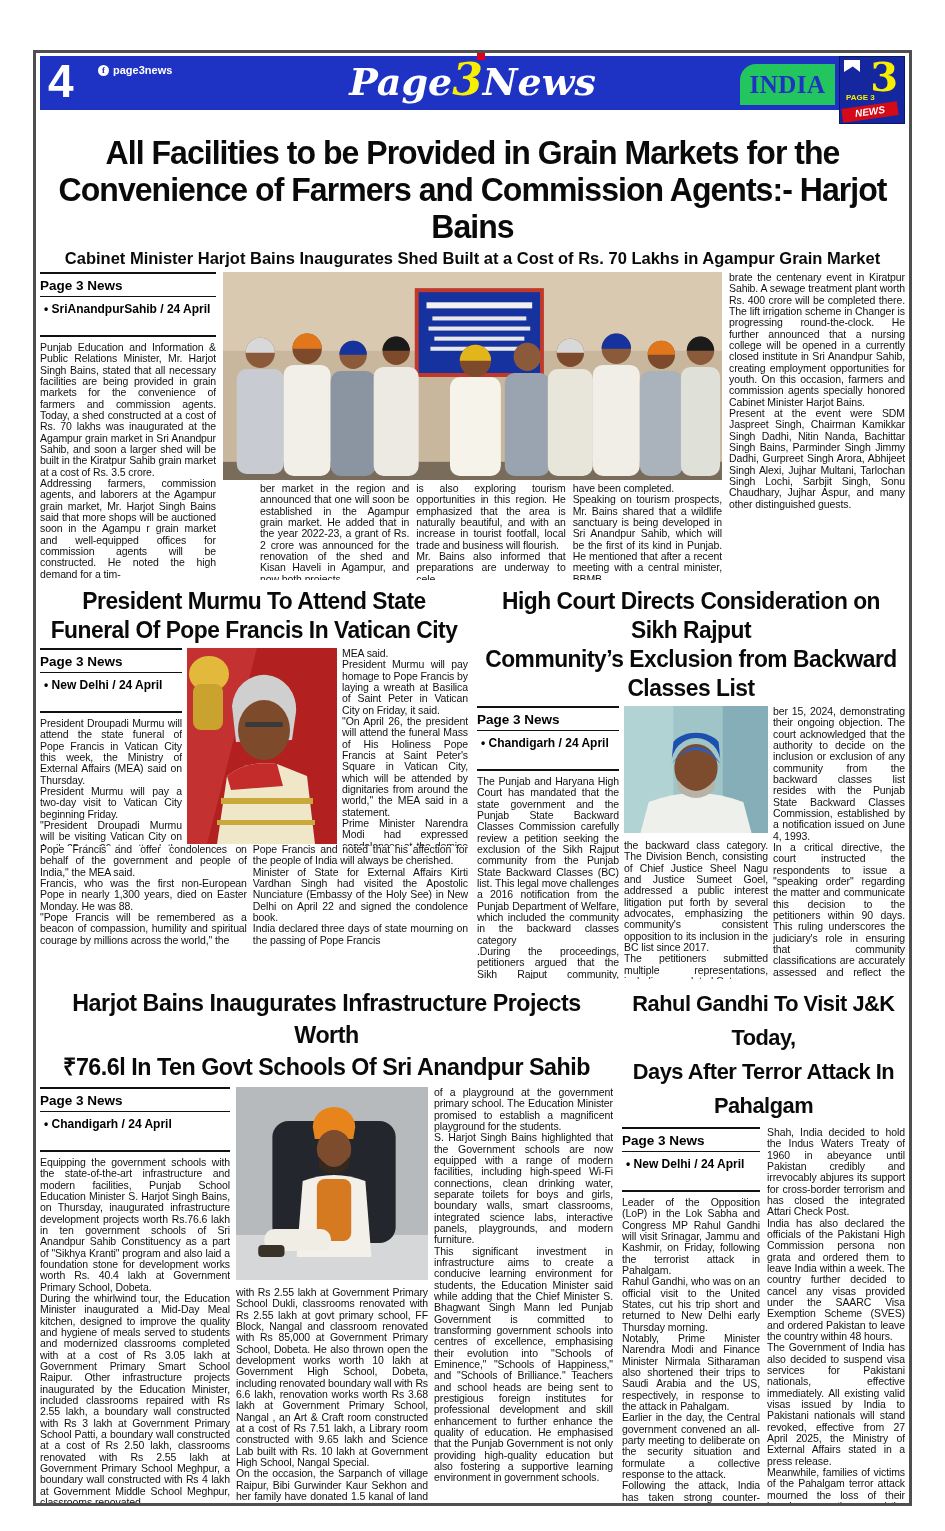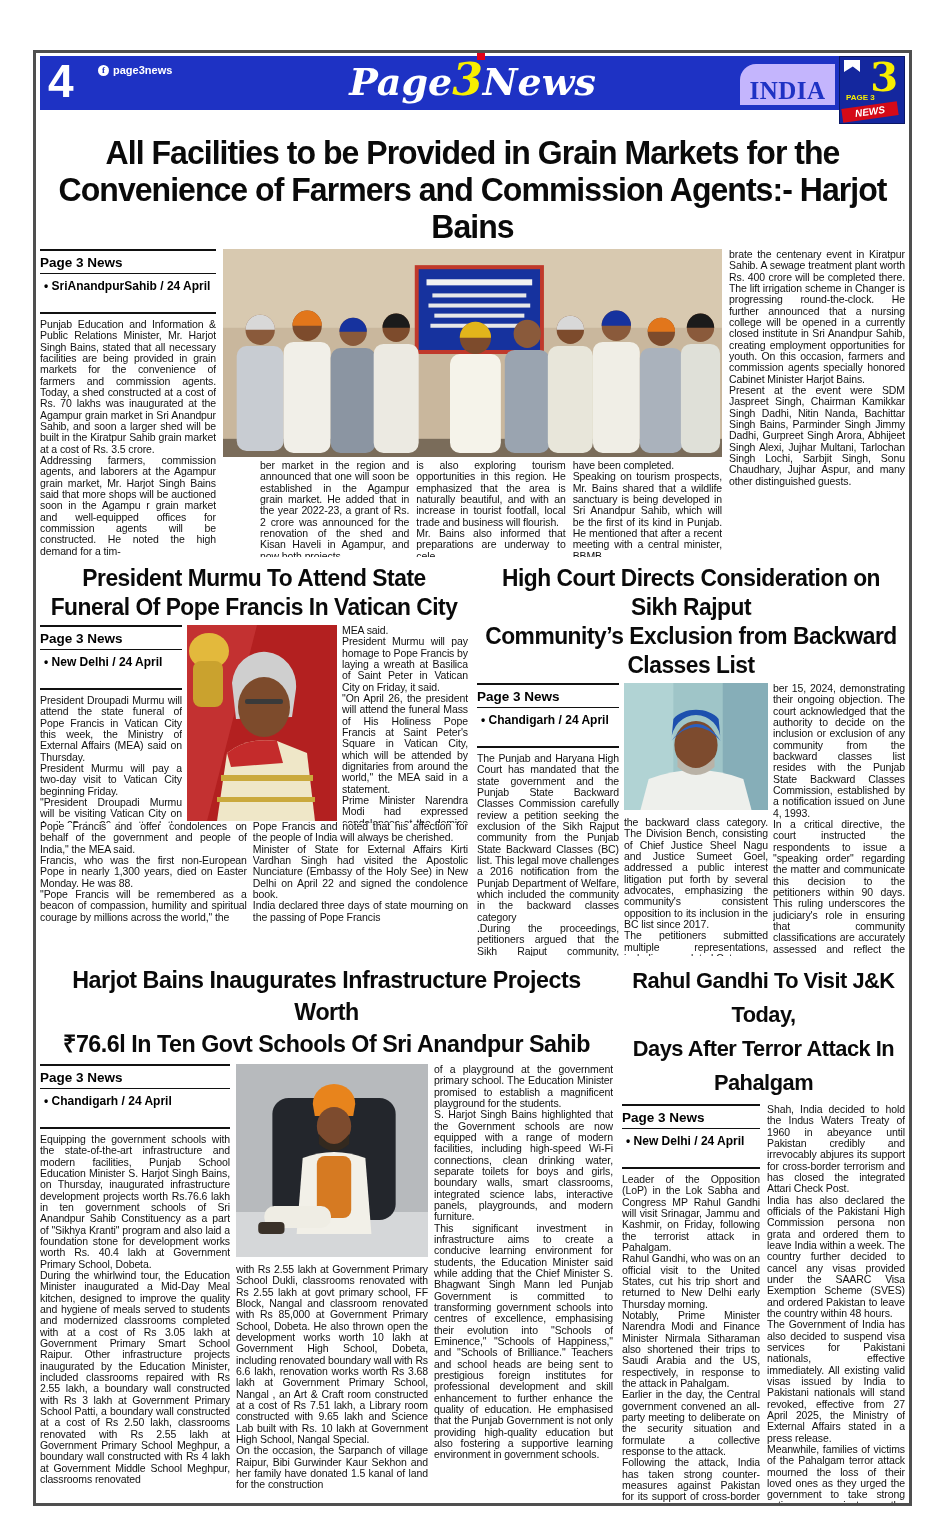--- a/index.html
+++ b/index.html
@@ -14,22 +14,22 @@
   .mast-strip { height:19px; background:#f8ee00; display:flex; align-items:center; padding-left:20px; }
   .mast-rule { height:5px; background:#1e32c4; }
   .page-number { position:absolute; left:8px; top:-2px; color:#fff; font-size:46px; font-weight:bold; letter-spacing:-2px; }
   .social { position:absolute; left:58px; top:8px; color:#fff; font-size:11px; font-weight:bold; display:flex; align-items:center; gap:4px; }
   .fb-circle { width:11px; height:11px; border-radius:50%; background:#fff; color:#1e32c4; font-size:9px; font-weight:bold; display:inline-flex; align-items:center; justify-content:center; font-family:"Liberation Serif", serif; }
   .website { position:absolute; left:58px; top:26px; color:#fff; font-size:12px; font-weight:bold;margin-top:32px; }
   .logo { position:absolute; left:0; right:0; top:2px; text-align:center; color:#fff;
           font-family:"DejaVu Serif", serif; font-style:italic; font-weight:bold; font-size:38px; line-height:44px; }
   .logo .logo-3 { color:#f8ee00; font-size:44px; position:relative; }
   .logo .logo-dot { position:absolute; top:-2px; right:-2px; width:8px; height:8px; background:#e1001a; display:inline-block; }
-  .india-tab { position:absolute; right:70px; top:8px; width:95px; height:41px; background:#c4b5fd;
-               border-radius:16px 0 0 0; display:flex; align-items:flex-end; justify-content:center; }
+  .india-tab { position:absolute; right:70px; top:8px; width:95px; height:41px; background:#22c55e;
+               border-radius:16px 0 0 0; display:flex; align-items:center; justify-content:center; }
   .india-tab span { color:#1e32c4; font-family:"Liberation Serif", serif; font-weight:bold; font-size:25px; letter-spacing:0.5px; }
   .badge { position:absolute; right:0; top:0; width:66px; height:68px; background:#14279e; border:1px solid #0a1766; overflow:hidden; }
   .badge-flag { position:absolute; left:4px; top:3px; width:16px; height:12px; background:#fff; clip-path:polygon(0 0,100% 0,100% 100%,55% 55%,0 100%); }
   .badge-3 { position:absolute; right:6px; top:-4px; color:#f8ee00; font-size:40px; font-weight:bold; font-family:"DejaVu Serif", serif; }
   .badge-page { position:absolute; left:6px; top:36px; color:#f8ee00; font-size:8px; font-weight:bold; }
   .badge-news { position:absolute; left:2px; top:48px; width:56px; height:14px; background:#d40a18; transform:rotate(-8deg);
                 color:#fff; font-style:italic; font-weight:bold; font-size:10px; text-align:center; line-height:14px; }
   .date-text { color:#1e32c4; font-size:15px; font-weight:bold; letter-spacing:0.3px; }
 
   
@@ -97,20 +97,21 @@
       <span class="badge-flag"></span>
       <span class="badge-3">3</span>
       <span class="badge-page">PAGE 3</span>
       <span class="badge-news">NEWS</span>
     </div>
   </div>
 
   <div class="article">
     <div class="lead-headline">All Facilities to be Provided in Grain Markets for the
 Convenience of Farmers and Commission Agents:- Harjot Bains</div>
+    <div class="lead-subhead">Cabinet Minister Harjot Bains Inaugurates Shed Built at a Cost of Rs. 70 Lakhs in Agampur Grain Market</div>
     <div class="lead-body">
       <div>
         <div class="byline-box">
           <div class="byline-title">Page 3 News</div>
           <div class="byline-date">•  SriAnandpurSahib  / 24 April</div>
         </div>
         <div class="bodytext" style="height:240px">Punjab Education and Information &amp; Public Relations Minister, Mr. Harjot Singh Bains, stated that all necessary facilities are being provided in grain markets for the convenience of farmers and commission agents. Today, a shed constructed at a cost of Rs. 70 lakhs was inaugurated at the Agampur grain market in Sri Anandpur Sahib, and soon a larger shed will be built in the Kiratpur Sahib grain market at a cost of Rs. 3.5 crore.
 Addressing farmers, commission agents, and laborers at the Agampur grain market, Mr. Harjot Singh Bains said that more shops will be auctioned soon in the Agampu r grain market and well-equipped offices for commission agents will be constructed. He noted the high demand for a tim-</div>
       </div>
       <div class="lead-center">

